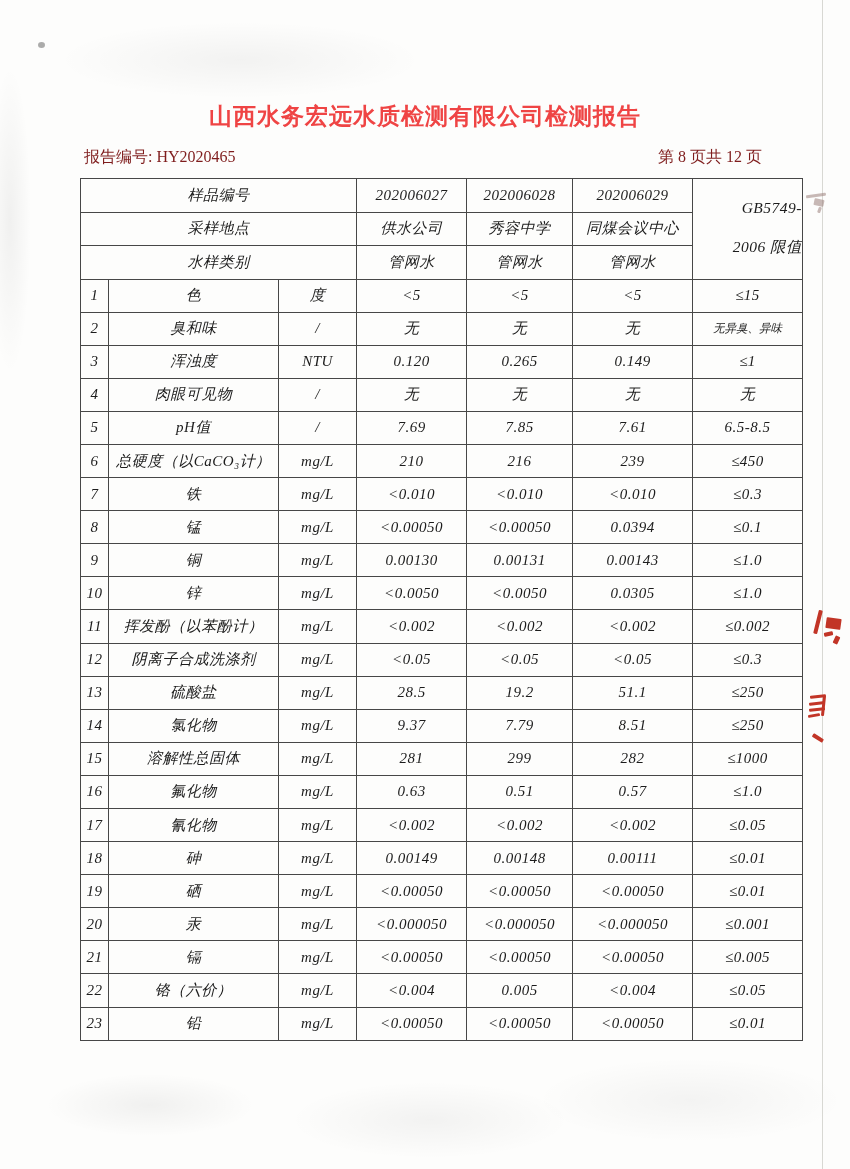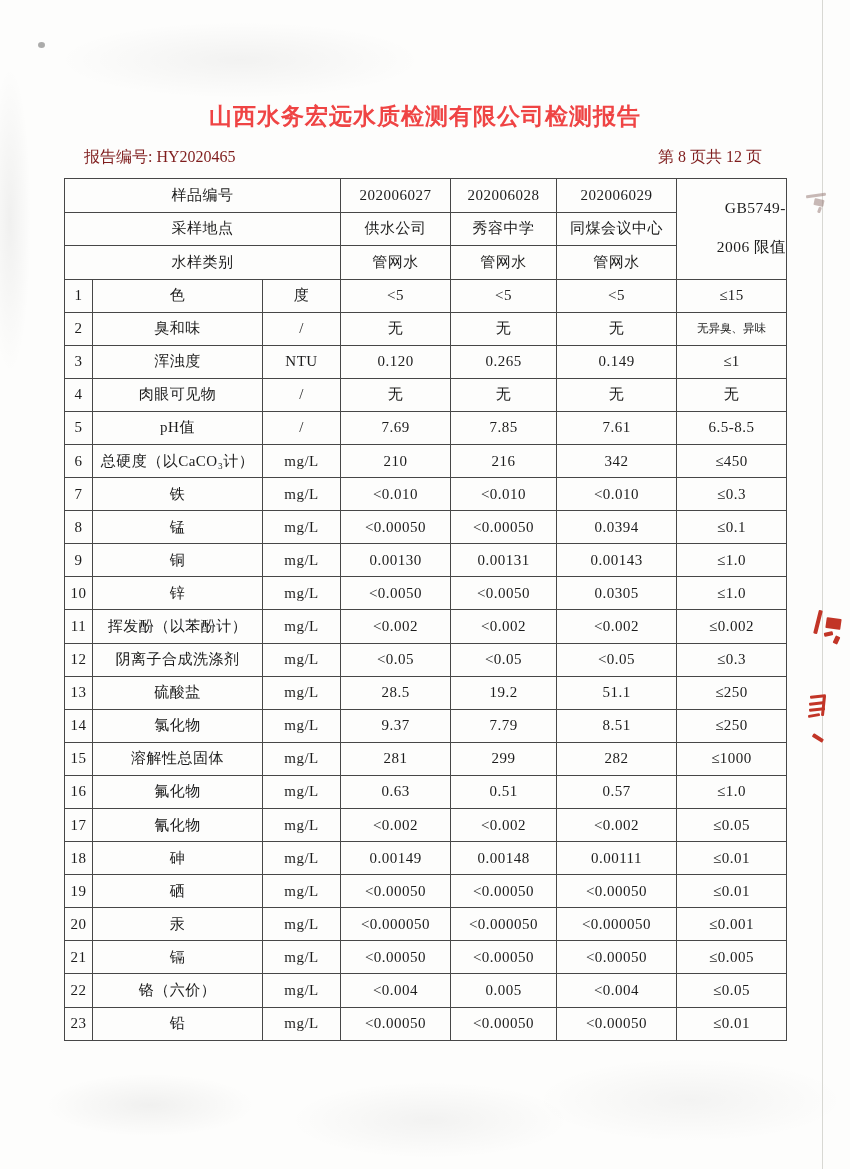--- a/index.html
+++ b/index.html
@@ -26,22 +26,22 @@
     font-family:"Liberation Sans", sans-serif;font-weight:bold;
     font-size:23px;letter-spacing:1px;color:#ef4444;
   }
   .meta{
     position:absolute;top:147px;left:84px;width:678px;
     display:flex;justify-content:space-between;
     font-size:16px;color:#7f1d1d;
   }
 
   table.report{
-    position:absolute;top:178px;left:64px;width:722px;
-    border-collapse:collapse;table-layout:fixed;
+    position:absolute;top:178px;left:80px;width:722px;
+    border-collapse:collapse;table-layout:fixed;font-style:italic;
   }
   table.report td{
     border:1.5px solid #474747;
     text-align:center;vertical-align:middle;
     font-size:15px;padding:0;color:#1c1c1c;
     letter-spacing:.5px;overflow:hidden;white-space:nowrap;
   }
   thead td{height:32.5px;}
   tbody td{height:32.1px;}
   td.c-name{text-align:left;padding-left:12px;letter-spacing:1px;}
@@ -160,21 +160,21 @@
       <td class="c-val">7.61</td>
       <td class="c-limit">6.5-8.5</td>
     </tr>
 
     <tr>
       <td class="c-no">6</td>
       <td class="c-name">总硬度（以CaCO₃计）</td>
       <td class="c-unit">mg/L</td>
       <td class="c-val">210</td>
       <td class="c-val">216</td>
-      <td class="c-val">342</td>
+      <td class="c-val">239</td>
       <td class="c-limit">≤450</td>
     </tr>
 
     <tr>
       <td class="c-no">7</td>
       <td class="c-name">铁</td>
       <td class="c-unit">mg/L</td>
       <td class="c-val">&lt;0.010</td>
       <td class="c-val">&lt;0.010</td>
       <td class="c-val">&lt;0.010</td>

